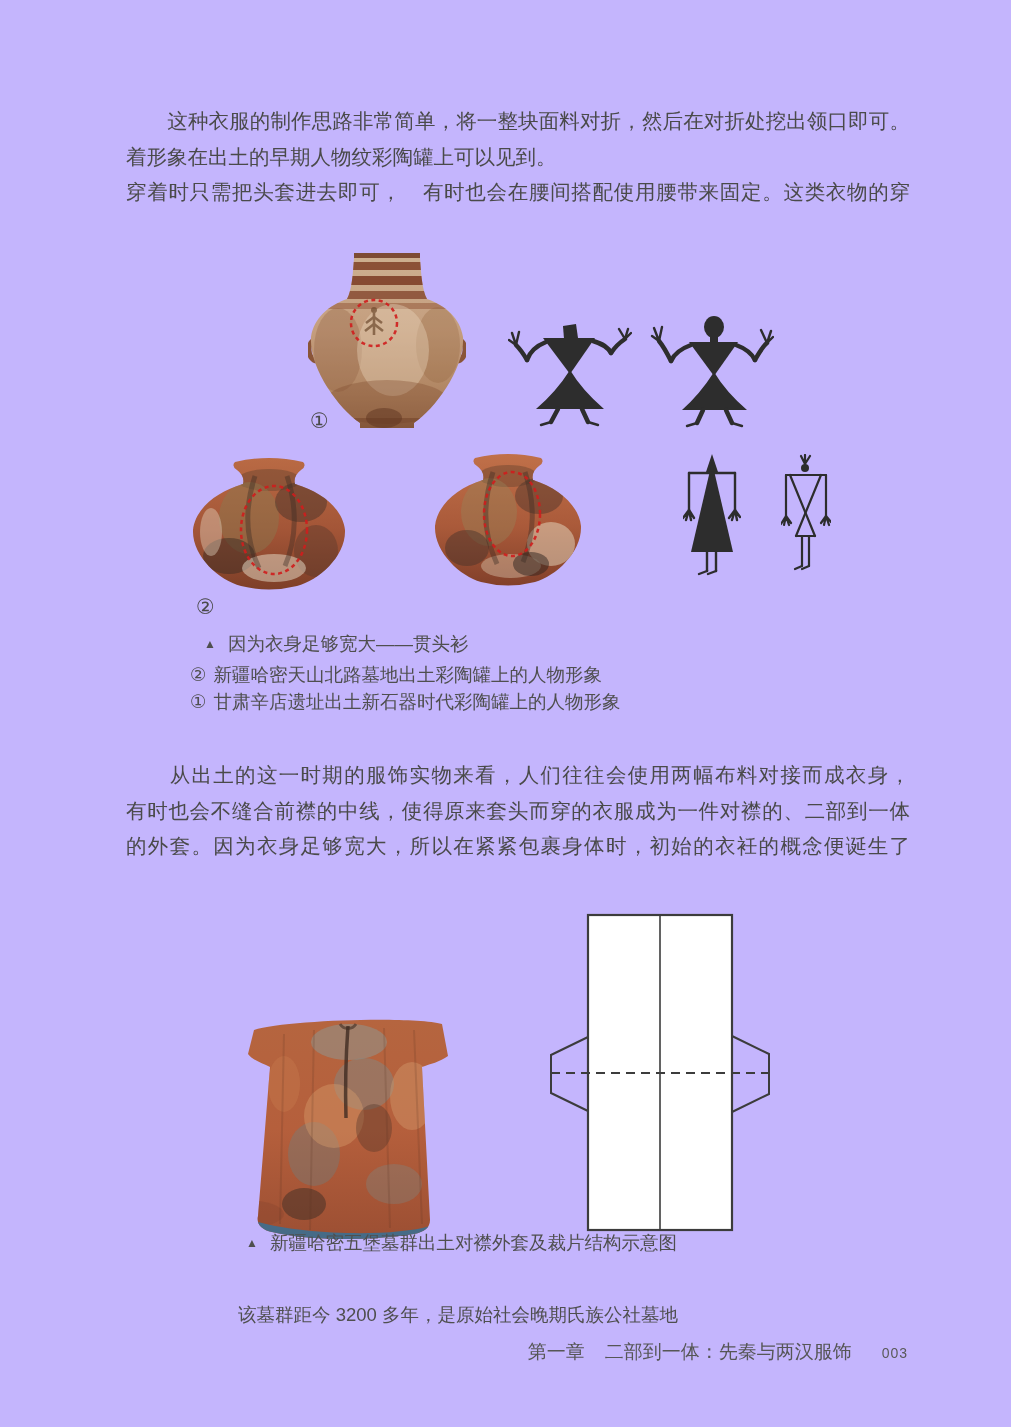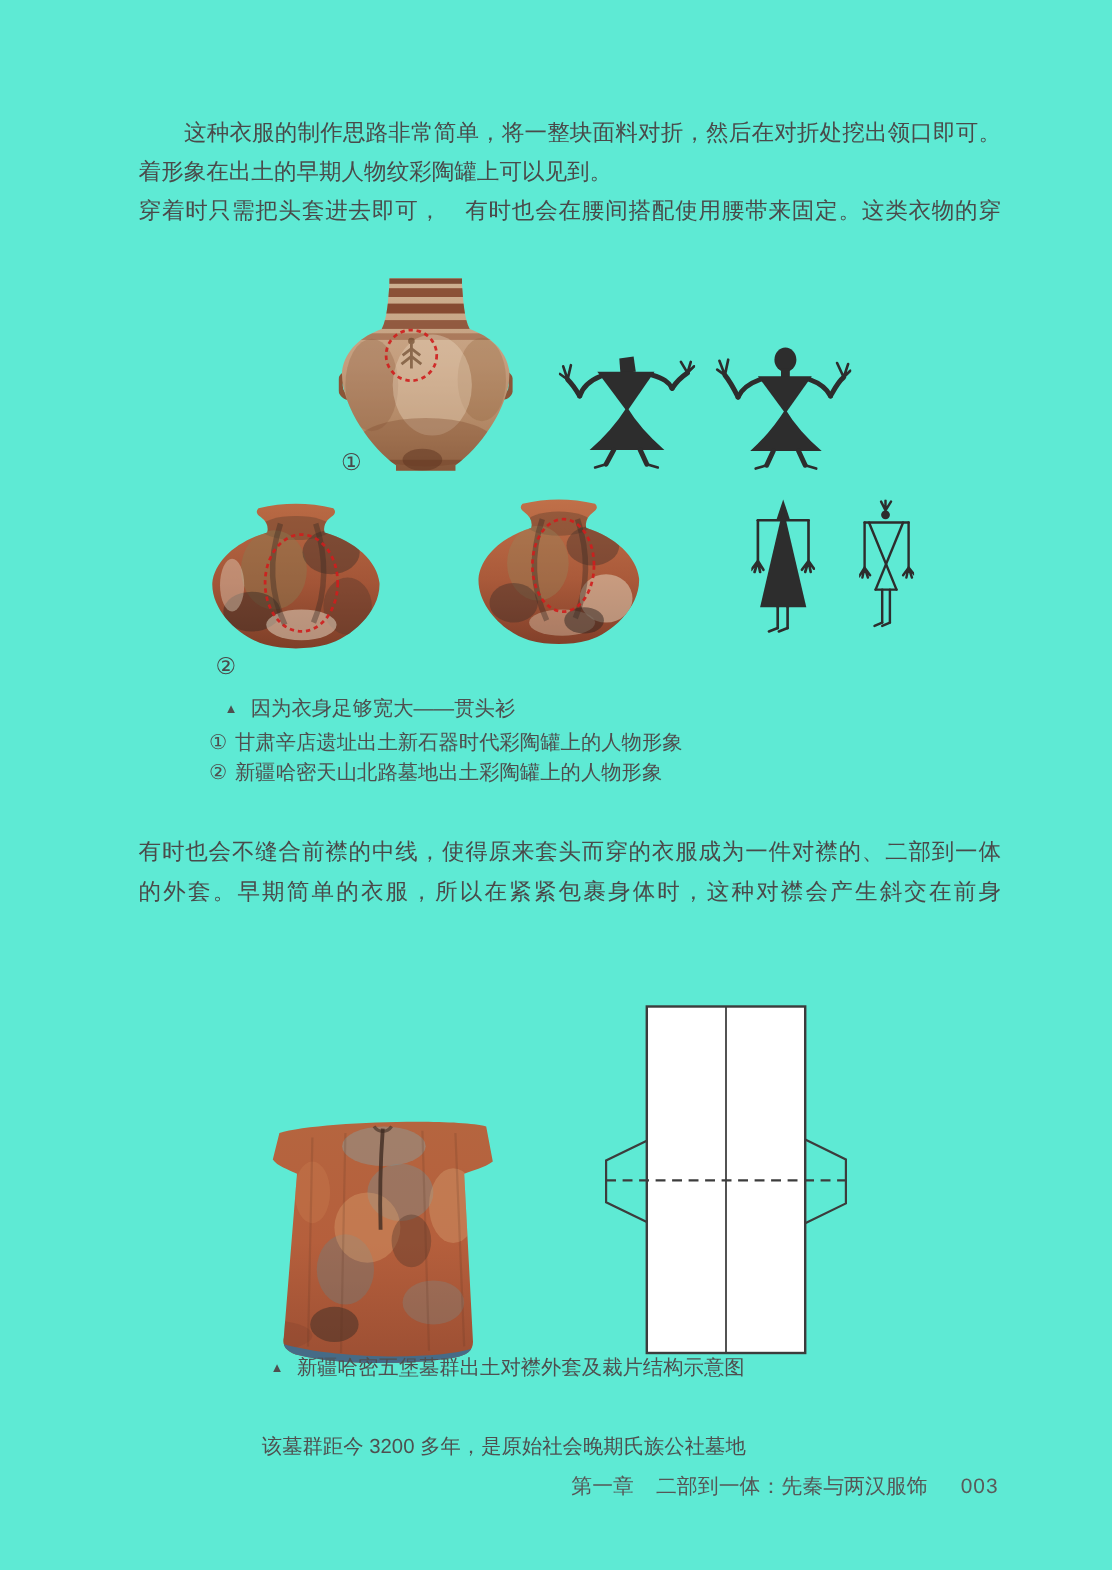--- a/index.html
+++ b/index.html
@@ -1,34 +1,34 @@
 <!DOCTYPE html>
 <html><head>
 <meta charset="utf-8">
 <style>
   html,body { margin:0; padding:0; background:#ffffff; }
   #page {
-    position:relative; width:1011px; height:1427px; background:#5eead4;
+    position:relative; width:1011px; height:1427px; background:#c4b5fd;
     overflow:hidden; font-family:"Liberation Sans","DejaVu Sans",sans-serif;
   }
   .para { position:absolute; left:126px; width:784px; color:#4a4a4a; font-size:20.5px; }
   .pline { height:35.5px; line-height:35.5px; }
   .pline.j { text-align:justify; text-align-last:justify; -moz-text-align-last:justify; }
   .fig-label { position:absolute; color:#4a4a4a; font-size:21px; line-height:21px; }
   .cap { position:absolute; color:#4f4f4f; font-size:18.5px; }
   .cap .row { line-height:27.5px; white-space:nowrap; }
   .tri { font-size:12px; display:inline-block; margin-right:12px; transform:translateY(-2px); }
   .cnum { margin-right:7px; }
   .art { position:absolute; }
   .footer {
     position:absolute; top:1340px; left:0; width:908px; text-align:right;
     color:#565656; font-size:19px; white-space:nowrap; line-height:24px;
   }
   .footer .t2 { margin-left:20px; }
-  .footer .num { font-size:19px; margin-left:30px; letter-spacing:1px; color:#5a5a5a; }
+  .footer .num { font-size:14px; margin-left:30px; letter-spacing:1px; color:#5a5a5a; }
 </style>
 </head>
 <body>
 
 <div id="page">
 
   <div class="para" style="top:103px;">
     <div class="pline j">　　这种衣服的制作思路非常简单，将一整块面料对折，然后在对折处挖出领口即可。</div>
     <div class="pline">着形象在出土的早期人物纹彩陶罐上可以见到。</div>
     <div class="pline j">穿着时只需把头套进去即可，　有时也会在腰间搭配使用腰带来固定。这类衣物的穿</div>
@@ -222,30 +222,31 @@
     </svg>
   </div>
 
   <div class="fig-label" style="left:196px; top:596px;">②</div>
 
   <div class="cap" style="left:190px; top:630px;">
     <div class="row" style="padding-left:14px;">
       <span class="tri">▲</span><span>因为衣身足够宽大——贯头衫</span>
     </div>
     <div class="row">
+      <span class="cnum">②</span><span>新疆哈密天山北路墓地出土彩陶罐上的人物形象</span>
+    </div>
+    <div class="row">
       <span class="cnum">①</span><span>甘肃辛店遗址出土新石器时代彩陶罐上的人物形象</span>
     </div>
-    <div class="row">
-      <span class="cnum">②</span><span>新疆哈密天山北路墓地出土彩陶罐上的人物形象</span>
-    </div>
   </div>
 
   <div class="para" style="top:757px;">
+    <div class="pline j">　　从出土的这一时期的服饰实物来看，人们往往会使用两幅布料对接而成衣身，</div>
     <div class="pline j">有时也会不缝合前襟的中线，使得原来套头而穿的衣服成为一件对襟的、二部到一体</div>
-    <div class="pline j">的外套。早期简单的衣服，所以在紧紧包裹身体时，这种对襟会产生斜交在前身</div>
+    <div class="pline j">的外套。因为衣身足够宽大，所以在紧紧包裹身体时，初始的衣衽的概念便诞生了</div>
   </div>
 
   <div class="art" style="left:244px; top:1004px;">
     <svg width="208" height="238" viewBox="0 0 208 238">
       <defs>
         <linearGradient id="gg" x1="0" y1="0" x2="0" y2="1">
           <stop offset="0" stop-color="#b5653f"></stop>
           <stop offset="0.5" stop-color="#b55f3c"></stop>
           <stop offset="1" stop-color="#9c4f33"></stop>
         </linearGradient>

